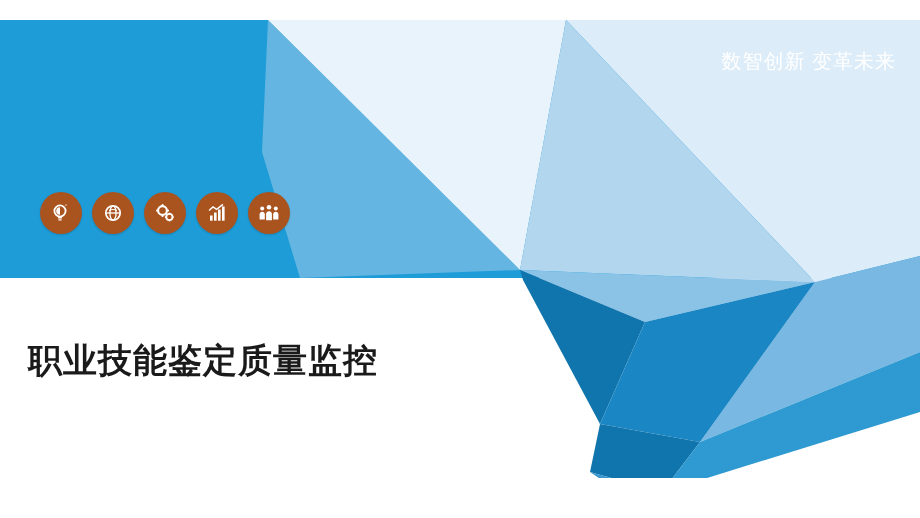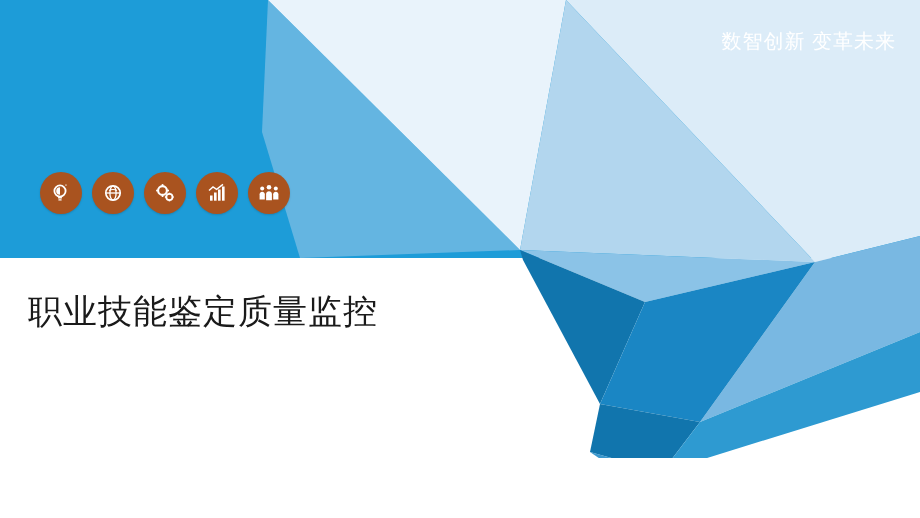--- a/index.html
+++ b/index.html
@@ -7,20 +7,21 @@
     padding: 0;
     background: #ffffff;
   }
   #slide {
     position: relative;
     width: 920px;
     height: 458px;
     overflow: hidden;
     background: #ffffff;
     font-family: "Liberation Sans", sans-serif;
+    margin-top: 20px;
   }
   
   #top-band {
     position: absolute;
     left: 0; top: 0;
     width: 920px;
     height: 258px;
     background: #1d9cd8;
   }
   #bottom-area {
@@ -65,23 +66,23 @@
     display: flex;
     align-items: center;
     justify-content: center;
     box-shadow: 0 1px 2px rgba(0,0,0,0.15);
   }
   .icon-circle svg { display: block; }
   
   #main-title {
     position: absolute;
     left: 28px;
-    top: 289px;
+    top: 318px;
     font-size: 34px;
-    font-weight: normal;
+    font-weight: bold;
     color: #1a1a1a;
     letter-spacing: 1px;
     z-index: 6;
     white-space: nowrap;
   }
 </style>
 </head>
 <body>
 
 <div id="slide">

